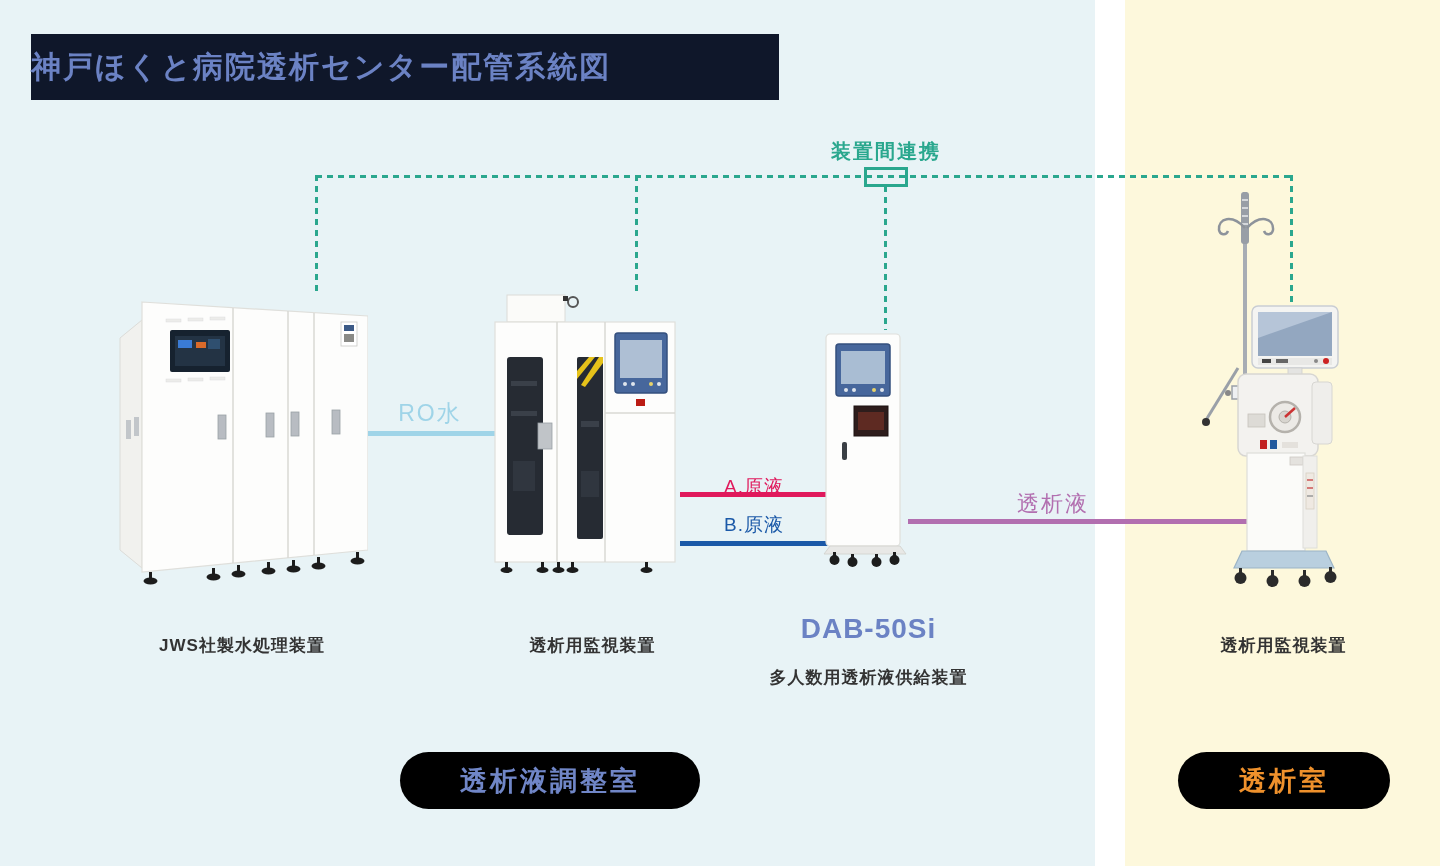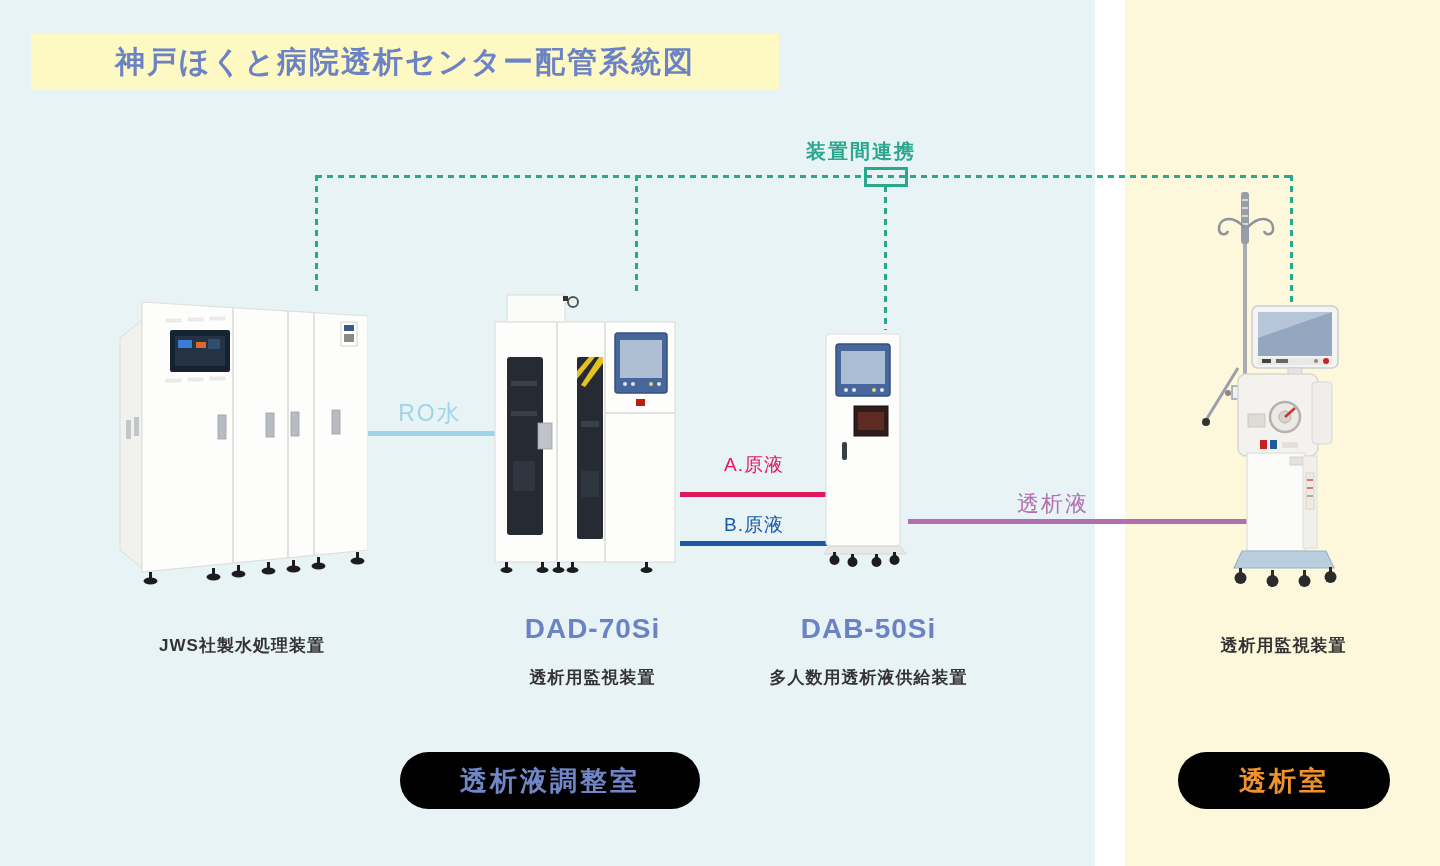--- a/index.html
+++ b/index.html
@@ -10,54 +10,54 @@
   }
   .abs { position:absolute; }
 
   
   .bg-left  { left:0; top:0; width:1095px; height:866px; background:var(--background-left); }
   .bg-mid   { left:1095px; top:0; width:30px; height:866px; background:var(--divider); }
   .bg-right { left:1125px; top:0; width:315px; height:866px; background:var(--background-right); }
 
   
   .title-box {
-    left:31px; top:34px; width:748px; height:56px; background:#fef9c3;
-    display:flex; align-items:center; justify-content:center;
+    left:31px; top:34px; width:748px; height:66px; background:#0f172a;
+    display:flex; align-items:center; 
   }
   .title-box span {
     color:var(--brand-blue); font-size:30px; font-weight:bold; letter-spacing:2px;
   }
 
   
   .dash-h {
     height:3px;
     background:repeating-linear-gradient(90deg, var(--link-green) 0 6px, transparent 6px 11px);
   }
   .dash-v {
     width:3px;
     background:repeating-linear-gradient(180deg, var(--link-green) 0 6px, transparent 6px 11px);
   }
   .junction-box {
     left:864px; top:167px; width:44px; height:20px;
     border:3px solid var(--link-green); background:transparent;
   }
   .link-label {
-    left:806px; top:138px; width:160px; text-align:left;
+    left:806px; top:138px; width:160px; text-align:center;
     color:var(--link-green); font-size:20px; font-weight:bold; letter-spacing:2px;
   }
 
   
   .pipe { height:5px; }
   .pipe-label { text-align:center; font-weight:normal; letter-spacing:2px; }
 
   .ro-line   { left:366px; top:431px; width:129px; background:var(--ro-water-blue); }
   .ro-label  { left:360px; top:398px; width:140px; font-size:23px; color:var(--ro-water-blue); }
 
   .a-line    { left:680px; top:492px; width:148px; background:var(--solution-a-red); }
-  .a-label   { left:680px; top:452px; width:148px; font-size:19px; color:var(--solution-a-red); letter-spacing:1px; }
+  .a-label   { left:680px; top:474px; width:148px; font-size:19px; color:var(--solution-a-red); letter-spacing:1px; }
 
   .b-line    { left:680px; top:541px; width:148px; background:var(--solution-b-blue); }
   .b-label   { left:680px; top:512px; width:148px; font-size:19px; color:var(--solution-b-blue); letter-spacing:1px; }
 
   .d-line    { left:908px; top:519px; width:340px; background:var(--dialysate-purple); }
   .d-label   { left:953px; top:489px; width:200px; font-size:22px; color:var(--dialysate-purple); }
 
   
   .caption { text-align:center; }
   .caption .m-name { font-size:28px; font-weight:bold; color:var(--brand-blue); letter-spacing:1px; }
@@ -291,21 +291,20 @@
       <circle cx="104.5" cy="393" r="6"></circle>
     <rect x="129" y="379" width="3" height="6"></rect>
       <circle cx="130.5" cy="389" r="6"></circle>
   </g>
 </svg>
 
 <div class="abs caption cap-msr">
   <div class="m-desc">JWS社製水処理装置</div>
 </div>
 <div class="abs caption cap-dad">
-  <div class="m-name">DAD-70Si</div>
   <div class="m-desc">透析用監視装置</div>
 </div>
 <div class="abs caption cap-dab">
   <div class="m-name">DAB-50Si</div>
   <div class="m-desc">多人数用透析液供給装置</div>
 </div>
 <div class="abs caption cap-dcs orange">
   <div class="m-desc">透析用監視装置</div>
 </div>
 

